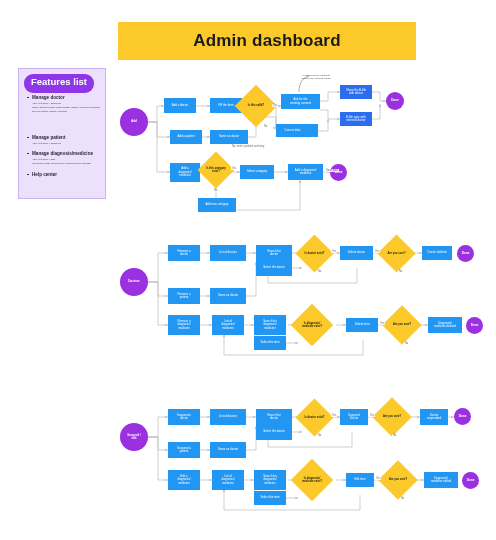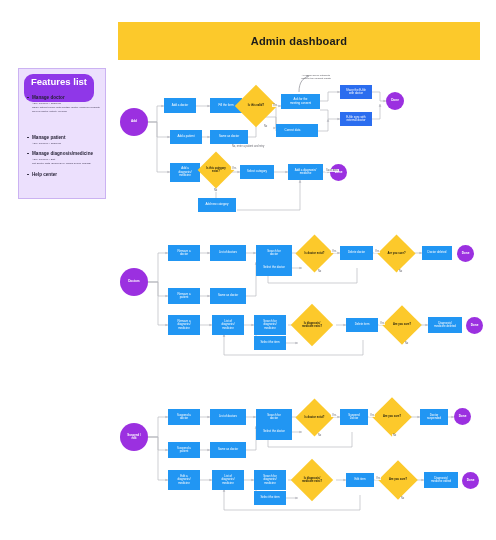--- a/index.html
+++ b/index.html
@@ -13,43 +13,43 @@
     position: relative;
     overflow: hidden;
   }
   #canvas { position: absolute; inset: 0; }
   svg.wires { position: absolute; left: 0; top: 0; width: 496px; height: 540px; pointer-events: none; }
 
   
   .header {
     position: absolute;
     left: 118px; top: 22px;
-    width: 362px; height: 38px;
+    width: 298px; height: 38px;
     background: #fcc92b;
     display: flex; align-items: center; justify-content: center;
     color: #1b1b1b;
-    font-size: 11px;
+    font-size: 17px;
     font-weight: 700;
     letter-spacing: .2px;
   }
 
   
   .features {
     position: absolute;
     left: 18px; top: 68px;
     width: 88px; height: 131px;
     background: #ece0fd;
     border: 1px solid #cbb2f2;
   }
   .features-title {
     position: absolute; left: 5px; top: 5px;
     background: #8f37e8;
     color: #fff;
     border-radius: 9px;
-    padding: 2px 7px 15px 7px;
+    padding: 2px 7px 6px 7px;
     font-size: 9.5px;
     font-weight: 700;
     white-space: nowrap;
   }
   .feature-group { position: absolute; left: 8px; width: 78px; }
   .feature-head {
     font-size: 4.6px; font-weight: 700; color: #231f33;
     position: relative; padding-left: 5px; line-height: 1.35;
   }
   .feature-head::before {

